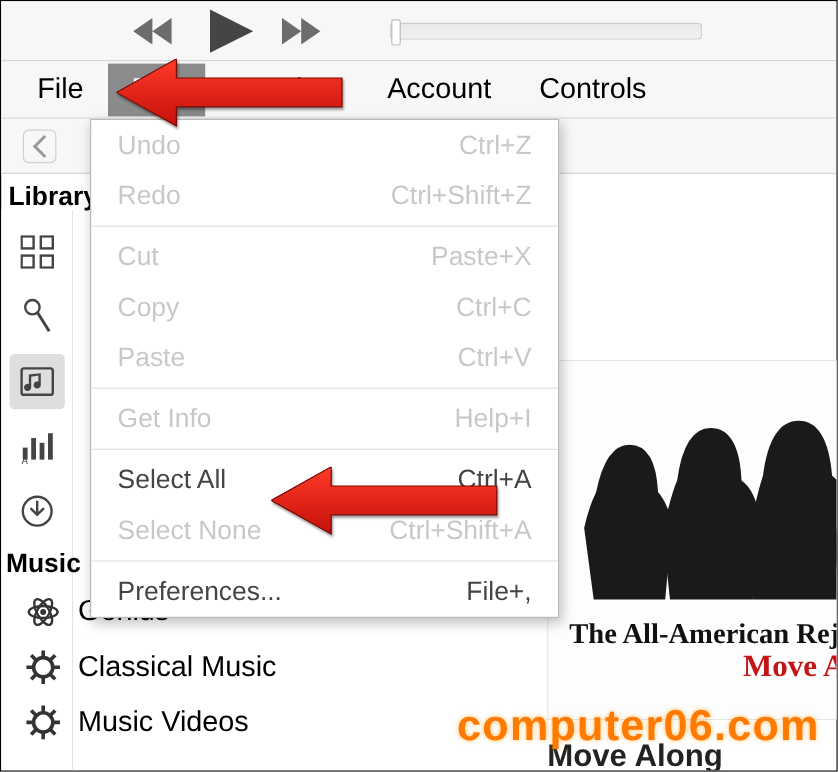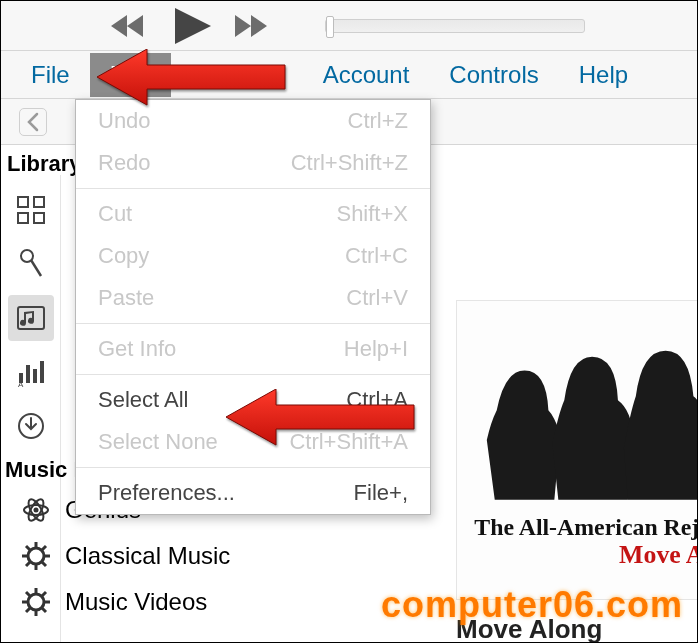--- a/index.html
+++ b/index.html
@@ -18,42 +18,42 @@
     margin-left: 40px; width: 260px; height: 14px;
     background: linear-gradient(#e9e9e9,#f0f0f0); border: 1px solid #cfcfcf;
     border-radius: 3px; position: relative;
   }
   .slider-knob { position: absolute; left: 0; top: -4px; width: 8px; height: 22px;
     border: 1px solid #bdbdbd; background: #fff; border-radius: 2px; }
 
   
   .menubar { height: 48px; background: #f7f7f7; border-bottom: 1px solid #d6d6d6;
     display: flex; align-items: center; padding-left: 10px; font-size: 24px; }
-  .menu-item { padding: 8px 20px; color: #0369a1; cursor: default; }
+  .menu-item { padding: 8px 20px; color: #000000; cursor: default; }
   .menu-item.open { background: #8b8b8b; color: #fff; }
 
   
   .navstrip { height: 46px; background: #f7f7f7; border-bottom: 1px solid #d6d6d6;
     display: flex; align-items: center; padding: 0 18px; }
   .back-chevron { width: 28px; height: 28px; border: 1px solid #d0d0d0; border-radius: 5px;
     display:flex;align-items:center;justify-content:center; color:#888;}
 
   
   .main { position: relative; display: flex; height: calc(100% - 50px - 48px - 46px); }
   .sidebar { width: 60px; background: #fff; border-right: 1px solid #e4e4e4;
     display: flex; flex-direction: column; align-items: center; padding-top: 8px; }
   .side-icon { width: 46px; height: 46px; margin: 4px 0; color: #3d3d3d;
     display:flex; align-items:center; justify-content:center; border-radius:4px;}
   .side-icon.selected { background: #dedede; }
 
   .content { flex: 1; position: relative; background: #fff; }
 
   
   .dropdown {
-    position: absolute; left: 74px; top: 98px; width: 356px;
+    position: absolute; left: 74px; top: 98px; width: 391px;
     background: #fff; border: 1px solid #b9b9b9; box-shadow: 2px 4px 10px rgba(0,0,0,.25);
     font-size: 22px; color: #444; z-index: 30;
   }
   .dd-row { display: flex; justify-content: space-between; padding: 8px 22px; }
   .dd-row.disabled { color: #c8c8c8; }
   .dd-sep { height: 1px; background: #e2e2e2; margin: 4px 0; }
 
   
   .library-label { position: absolute; left: 6px; top: 150px; font-weight: 600; font-size: 22px; z-index: 5; }
 
@@ -107,21 +107,20 @@
   </div>
 </div>
 
 <div class="menubar">
   <div class="menu-item">File</div>
   <div class="menu-item open">Edit</div>
   <div class="menu-item" style="opacity:0.2"></div>
   <div class="menu-item">View</div>
   <div class="menu-item">Account</div>
   <div class="menu-item">Controls</div>
-  <div class="menu-item">Help</div>
 </div>
 
 <div class="navstrip">
   <div class="back-chevron">
     <svg width="14" height="20" viewBox="0 0 14 20">
         <path d="M11 2 L3 10 L11 18" stroke="#9a9a9a" stroke-width="2.5" fill="none" stroke-linecap="round"></path>
       </svg>
   </div>
 </div>
 
@@ -194,21 +193,21 @@
       <span>Undo</span>
       <span>Ctrl+Z</span>
     </div>
   <div class="dd-row disabled">
       <span>Redo</span>
       <span>Ctrl+Shift+Z</span>
     </div>
   <div class="dd-sep"></div>
   <div class="dd-row disabled">
       <span>Cut</span>
-      <span>Shift+X</span>
+      <span>Paste+X</span>
     </div>
   <div class="dd-row disabled">
       <span>Copy</span>
       <span>Ctrl+C</span>
     </div>
   <div class="dd-row disabled">
       <span>Paste</span>
       <span>Ctrl+V</span>
     </div>
   <div class="dd-sep"></div>

